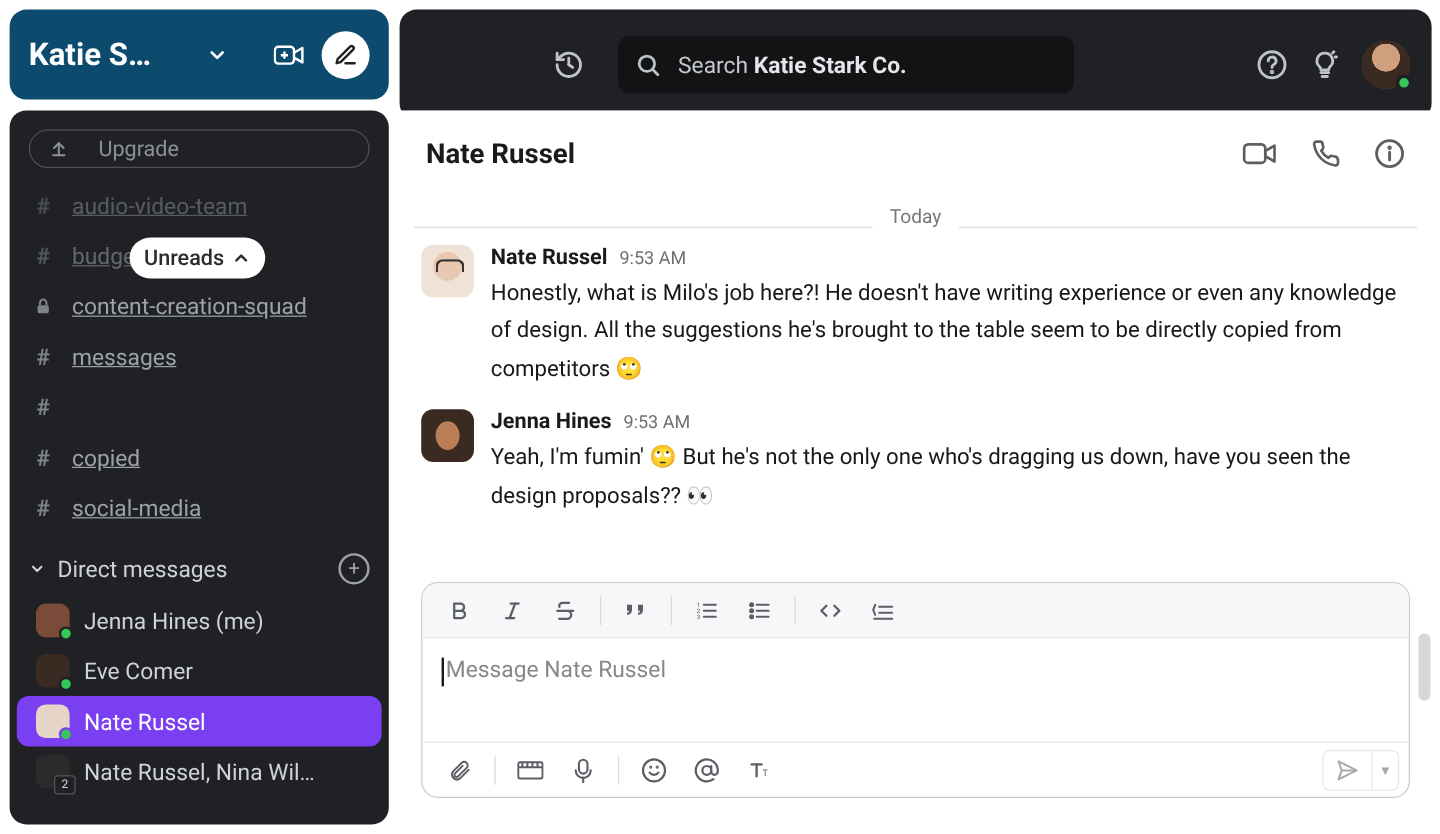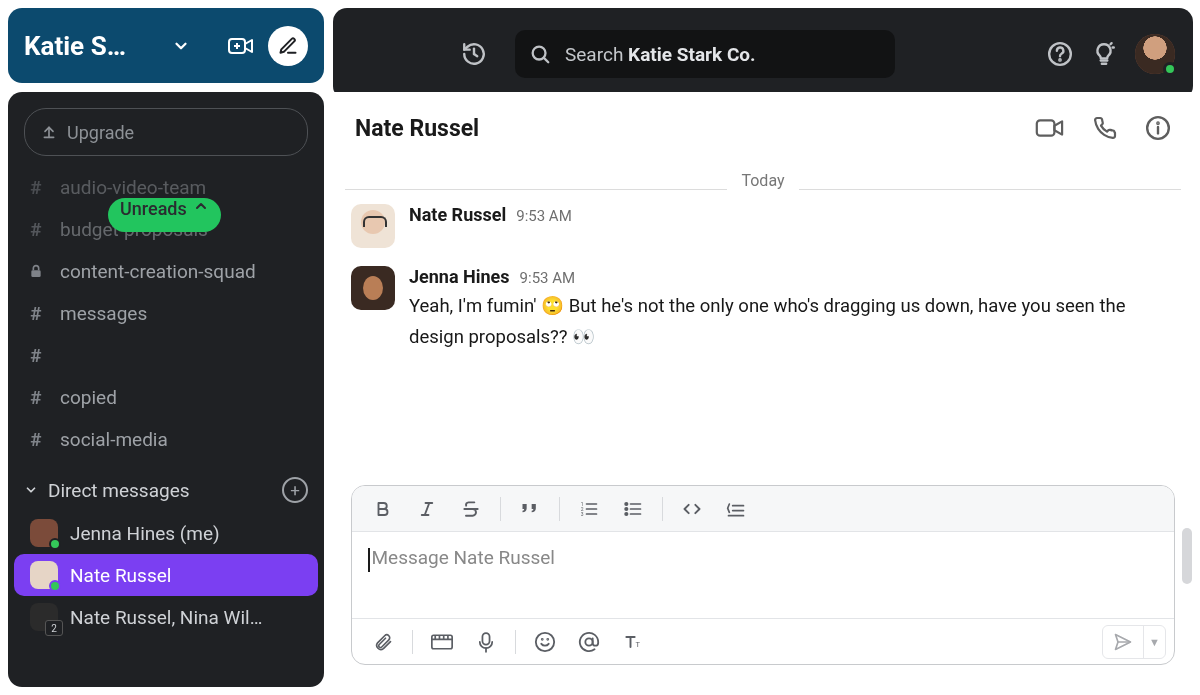--- a/index.html
+++ b/index.html
@@ -20,29 +20,29 @@
 .search-text .bold { font-weight: 700; color: #e4e6e9; }
 .spacer { flex: 1; }
 .hicon { color: #bfc2c6; margin-left: 18px; }
 .avatar-head { width: 40px; height: 40px; border-radius: 50%; background: #7b4b3a; margin-left: 18px; position: relative; overflow: visible; }
 .avatar-head::before { content: ""; position: absolute; inset: 0; border-radius: 50%; background: radial-gradient(circle at 50% 35%, #d09f7e 0%, #d09f7e 35%, #3a2a22 36%, #3a2a22 100%); }
 .presence-dot { position: absolute; right: -2px; bottom: -2px; width: 14px; height: 14px; background: #34c759; border: 3px solid #1f2124; border-radius: 50%; }
 
 
 .sidebar { position: absolute; left: 8px; top: 92px; width: 316px; height: 595px; background: #1f2124; border-radius: 14px; overflow: hidden; color: #cfd2d6; }
 .sidebar-inner { position: relative; height: 100%; }
-.upgrade { margin: 16px 16px 10px; height: 48px; border: 1.5px solid #4e5155; border-radius: 22px; display: flex; align-items: center; gap: 10px; padding: 0 16px; color: #8d9196; font-size: 18px; }
-.unreads-pill { position: absolute; left: 100px; top: 90px; background: #22c55e; color: #2a2c30; border-radius: 18px; height: 34px; padding: 0 12px; display: flex; align-items: flex-start; gap: 6px; font-size: 18px; font-weight: 500; z-index: 5; }
+.upgrade { margin: 16px 16px 10px; height: 32px; border: 1.5px solid #4e5155; border-radius: 22px; display: flex; align-items: center; gap: 25px; padding: 0 16px; color: #8d9196; font-size: 18px; }
+.unreads-pill { position: absolute; left: 100px; top: 90px; background: #ffffff; color: #2a2c30; border-radius: 18px; height: 34px; padding: 0 12px; display: flex; align-items: center; gap: 6px; font-size: 18px; font-weight: 500; z-index: 5; }
 .channel-list { padding: 0 0; margin-top: 6px; overflow: hidden; }
 .ch-item { display: flex; align-items: center; gap: 14px; height: 42px; padding: 0 18px; color: #9ea2a7; font-size: 19px; white-space: nowrap; overflow: hidden; text-overflow: ellipsis; }
 .ch-item.dim { opacity: 0.55; }
 .ch-item.dim2 { opacity: 0.45; }
 .ch-item .prefix { width: 20px; text-align: center; color: #7f8389; font-weight: 700; }
 .ch-item .lock { width: 20px; display: flex; align-items: center; justify-content: center; color: #7f8389; }
-.ch-item .name { overflow: hidden; text-overflow: ellipsis; white-space: nowrap; }
+.ch-item .name { overflow: hidden; text-overflow: ellipsis; white-space: nowrap; text-decoration: underline; }
 
 .dm-header { display: flex; align-items: center; gap: 10px; height: 44px; padding: 0 16px; color: #cfd2d6; font-size: 19px; margin-top: 8px; }
 .dm-header .chev { transform: rotate(0deg); }
 .dm-header .plus { margin-left: auto; width: 26px; height: 26px; border: 2px solid #9ea2a7; border-radius: 50%; display: flex; align-items: center; justify-content: center; color: #9ea2a7; font-size: 17px; line-height: 1; }
 .dm-item { display: flex; align-items: center; gap: 12px; height: 42px; padding: 0 16px; color: #cfd2d6; font-size: 19px; border-radius: 10px; margin: 0 6px; white-space: nowrap; overflow: hidden; }
 .dm-item.active { background: #7b3ff2; color: #fff; }
 .dm-item .name { overflow: hidden; text-overflow: ellipsis; white-space: nowrap; }
 .dm-avatar { width: 28px; height: 28px; border-radius: 8px; background: #444; position: relative; flex-shrink: 0; }
 .dm-avatar.a1 { background: #7b4b3a; }
 .dm-avatar.a2 { background: #3a2a22; }
@@ -223,20 +223,26 @@
       <span>Direct messages</span>
       <span class="plus">+</span>
     </div>
 
     <div class="dm-item">
         <span class="dm-avatar a1">
           <span class="mini-dot"></span>
         </span>
         <span class="name">Jenna Hines (me)</span>
       </div>
+    <div class="dm-item">
+        <span class="dm-avatar a2">
+          <span class="mini-dot"></span>
+        </span>
+        <span class="name">Eve Comer</span>
+      </div>
     <div class="dm-item active">
         <span class="dm-avatar a3">
           <span class="mini-dot"></span>
         </span>
         <span class="name">Nate Russel</span>
       </div>
     <div class="dm-item">
         <span class="dm-avatar group"></span>
         <span class="name">Nate Russel, Nina Wil…</span>
       </div>
@@ -275,20 +281,21 @@
   </div>
 
 
   <div class="msg">
     <div class="msg-av nate"></div>
     <div class="msg-body">
       <div class="msg-top">
           <span class="msg-name">Nate Russel</span>
           <span class="msg-time">9:53 AM</span>
         </div>
+      <div class="msg-text">Honestly, what is Milo's job here?! He doesn't have writing experience or even any knowledge of design. All the suggestions he's brought to the table seem to be directly copied from competitors 🙄</div>
     </div>
   </div>
 
   <div class="msg">
     <div class="msg-av jenna"></div>
     <div class="msg-body">
       <div class="msg-top">
           <span class="msg-name">Jenna Hines</span>
           <span class="msg-time">9:53 AM</span>
         </div>

